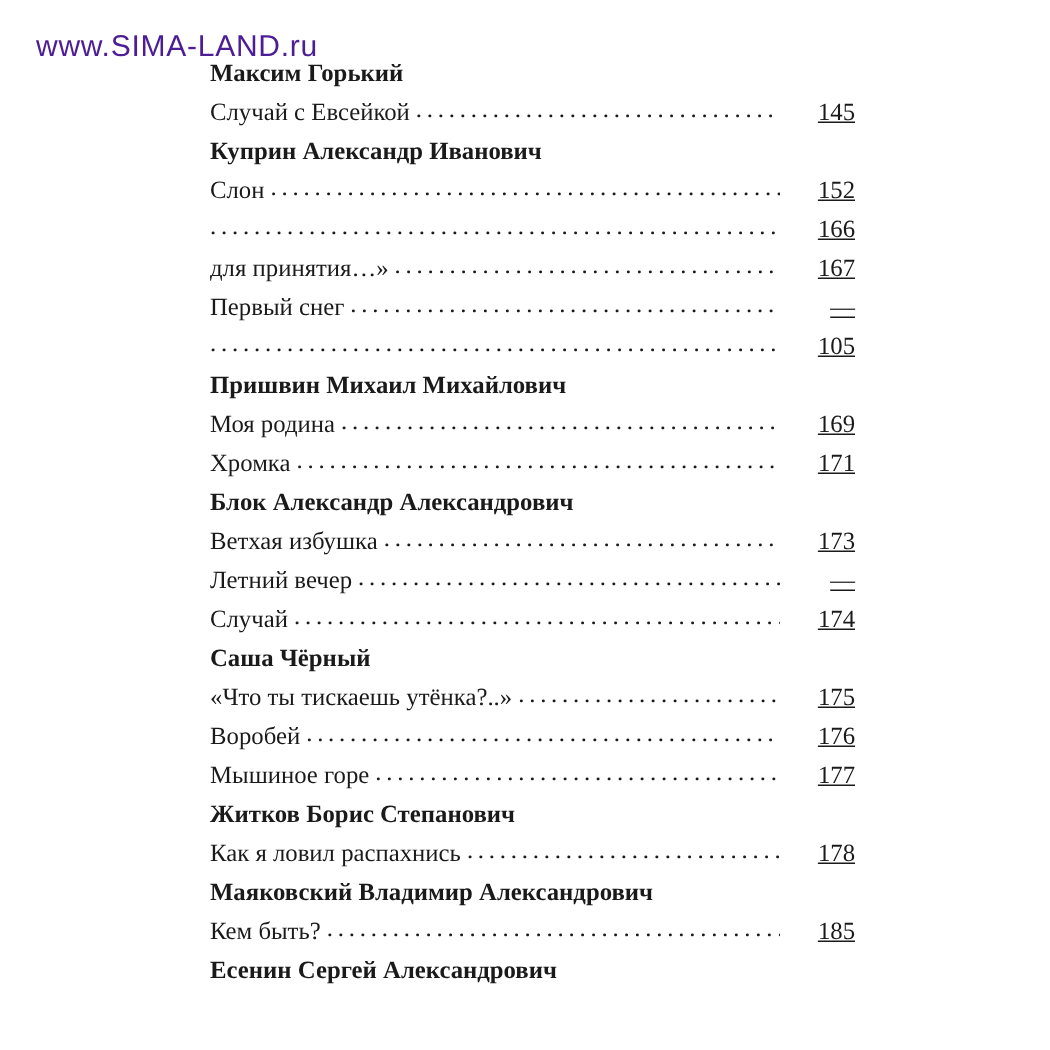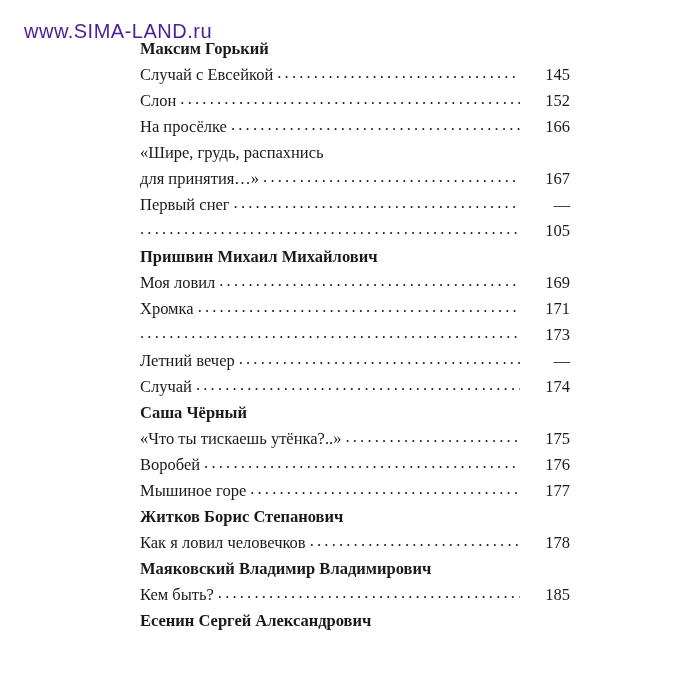--- a/index.html
+++ b/index.html
@@ -62,87 +62,85 @@
     letter-spacing: 3.2px;
     color: #1a1a1a;
     position: relative;
     top: -2px;
   }
   .work .page {
     flex: 0 0 auto;
     width: 44px;
     text-align: right;
     padding-left: 6px;
+    text-decoration: underline;
   }
   .work.nodots .dots {
     visibility: hidden;
   }
 </style>
 </head>
 <body>
 
 <div id="watermark">www.SIMA-LAND.ru</div>
 
 <div id="toc">
     <div class="entry">
       <div class="author">Максим Горький</div>
       <div class="work">
         <span class="title">Случай с Евсейкой</span>
         <span class="dots">........................................................................................................................</span>
         <span class="page">145</span>
       </div>
     </div>
     <div class="entry">
+      <div class="author">Куприн Александр Иванович</div>
       <div class="work">
         <span class="title">Слон</span>
         <span class="dots">........................................................................................................................</span>
         <span class="page">152</span>
       </div>
     </div>
     <div class="entry">
       <div class="work">
-        <span class="title">На просёлке</span>
         <span class="dots">........................................................................................................................</span>
         <span class="page">166</span>
-      </div>
-      <div class="work nodots">
-        <span class="title">«Шире, грудь, распахнись</span>
-        <span class="dots">........................................................................................................................</span>
-        <span class="page"></span>
       </div>
       <div class="work">
         <span class="title">для принятия…»</span>
         <span class="dots">........................................................................................................................</span>
         <span class="page">167</span>
       </div>
       <div class="work">
         <span class="title">Первый снег</span>
         <span class="dots">........................................................................................................................</span>
         <span class="page">—</span>
       </div>
       <div class="work">
         <span class="dots">........................................................................................................................</span>
         <span class="page">105</span>
       </div>
     </div>
     <div class="entry">
       <div class="author">Пришвин Михаил Михайлович</div>
       <div class="work">
-        <span class="title">Моя ловил</span>
+        <span class="title">Моя родина</span>
         <span class="dots">........................................................................................................................</span>
         <span class="page">169</span>
       </div>
       <div class="work">
         <span class="title">Хромка</span>
         <span class="dots">........................................................................................................................</span>
         <span class="page">171</span>
       </div>
     </div>
     <div class="entry">
+      <div class="author">Блок Александр Александрович</div>
       <div class="work">
+        <span class="title">Ветхая избушка</span>
         <span class="dots">........................................................................................................................</span>
         <span class="page">173</span>
       </div>
       <div class="work">
         <span class="title">Летний вечер</span>
         <span class="dots">........................................................................................................................</span>
         <span class="page">—</span>
       </div>
       <div class="work">
         <span class="title">Случай</span>
@@ -164,27 +162,27 @@
       </div>
       <div class="work">
         <span class="title">Мышиное горе</span>
         <span class="dots">........................................................................................................................</span>
         <span class="page">177</span>
       </div>
     </div>
     <div class="entry">
       <div class="author">Житков Борис Степанович</div>
       <div class="work">
-        <span class="title">Как я ловил человечков</span>
+        <span class="title">Как я ловил распахнись</span>
         <span class="dots">........................................................................................................................</span>
         <span class="page">178</span>
       </div>
     </div>
     <div class="entry">
-      <div class="author">Маяковский Владимир Владимирович</div>
+      <div class="author">Маяковский Владимир Александрович</div>
       <div class="work">
         <span class="title">Кем быть?</span>
         <span class="dots">........................................................................................................................</span>
         <span class="page">185</span>
       </div>
     </div>
     <div class="entry">
       <div class="author">Есенин Сергей Александрович</div>
     </div>
   </div>

